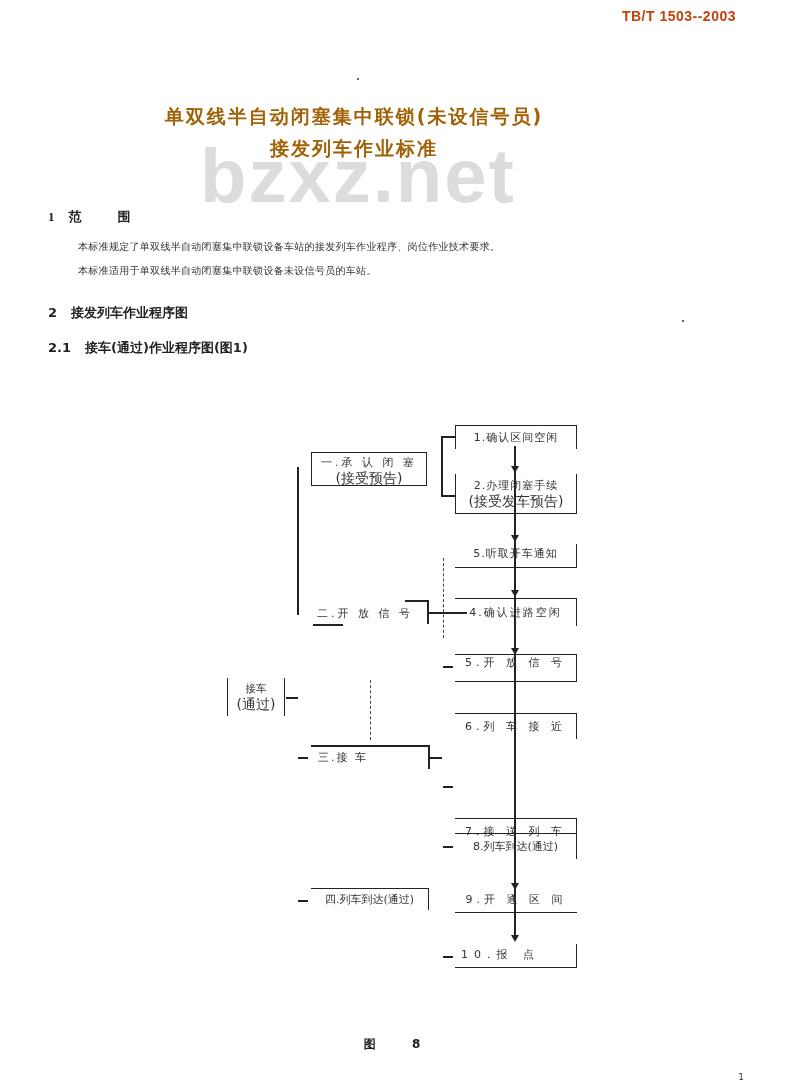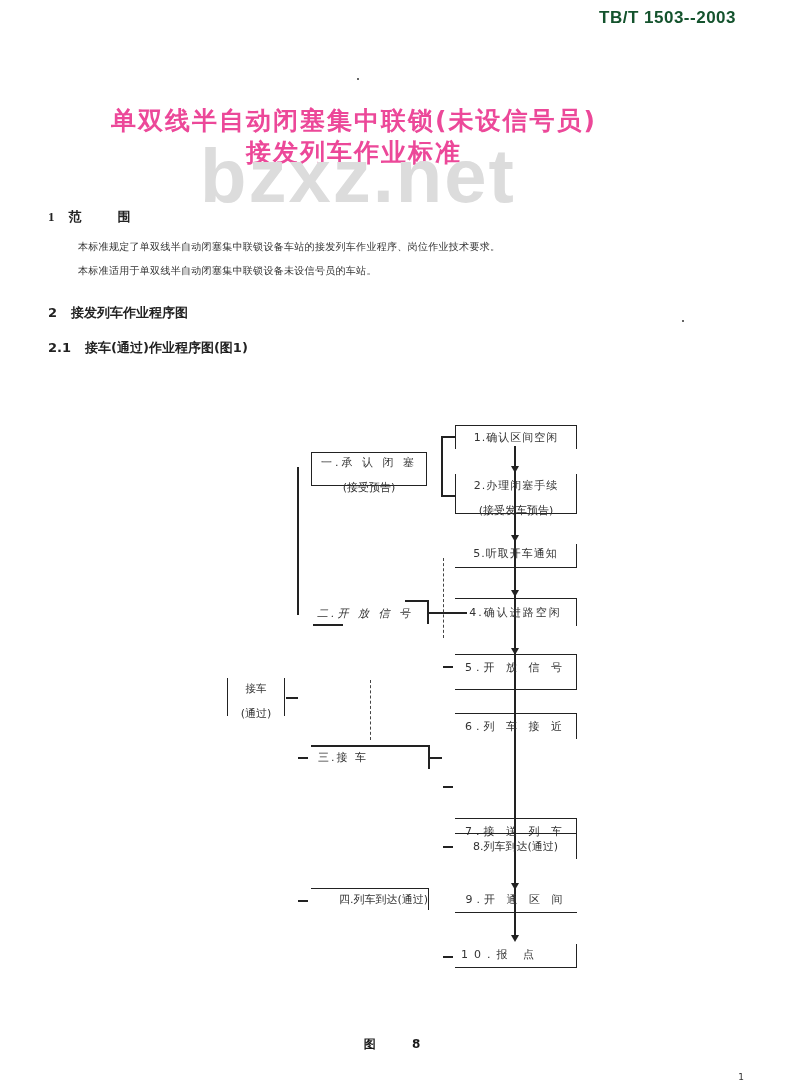--- a/index.html
+++ b/index.html
@@ -1,41 +1,41 @@
 <!DOCTYPE html>
 <html><head>
 <meta charset="utf-8">
 <style>
   html, body { margin:0; padding:0; background:#ffffff; }
   body { width:800px; height:1083px; position:relative; overflow:hidden;
          font-family:"DejaVu Sans", sans-serif; color:#1a1a1a; }
-  .std-code { position:absolute; top:8px; right:64px; font-size:17px; font-weight:bold;
-              letter-spacing:0.5px; font-family:"Liberation Sans", sans-serif; color:#14532d; }
+  .std-code { position:absolute; top:8px; right:64px; font-size:14px; font-weight:bold;
+              letter-spacing:0.5px; font-family:"Liberation Sans", sans-serif; color:#c2410c; }
   .title { position:absolute; left:0; width:708px; text-align:center; font-weight:bold;
-           font-size:25px; letter-spacing:2px; color:#ec4899; }
+           font-size:19px; letter-spacing:2px; color:#a16207; }
   .title.l1 { top:104px; }
   .title.l2 { top:136px; }
   .watermark { position:absolute; left:200px; top:138px; width:380px; text-align:left;
                font-family:"Liberation Sans", sans-serif; font-weight:bold; font-size:76px;
                color:#dcdcdc; letter-spacing:2px; z-index:0; line-height:1; }
   .sec { position:absolute; font-size:13px; color:#222; z-index:1; }
   .sec .num { display:inline-block; margin-right:14px; }
   .sec1 { left:48px; top:208px; font-weight:bold;font-family:Liberation Serif, serif; }
   .sec1 .gap { display:inline-block; width:36px; }
   .para { position:absolute; left:78px; font-size:10px; color:#333; letter-spacing:0.3px; z-index:1; }
   .para.p1 { top:240px; }
   .para.p2 { top:264px; }
   .sec2 { left:48px; top:304px; font-weight:bold; }
   .sec21 { left:48px; top:339px; font-weight:bold; }
   .dot { position:absolute; width:2px; height:2px; background:#666; }
 
   
   .box { position:absolute; border:1.5px solid #222; background:transparent; font-size:11px;
          color:#333; text-align:center; letter-spacing:3px; box-sizing:border-box; }
-  .box .sub { display:block; letter-spacing:0; font-size:11px;margin-top:10px; }
+  .box .sub { display:block; letter-spacing:0; font-size:14px; }
   .hline { position:absolute; height:1.5px; background:#222; }
   .vline { position:absolute; width:1.5px; background:#222; }
   .vdash { position:absolute; width:0; border-left:1.5px dashed #444; }
   .arrow { position:absolute; width:0; height:0; border-left:4px solid transparent;
            border-right:4px solid transparent; border-top:7px solid #222; }
   .step { position:absolute; font-size:11px; color:#333; letter-spacing:3px; white-space:nowrap; }
   .fig-caption { position:absolute; top:1036px; left:0; width:800px; text-align:center;
                  font-size:12px; font-weight:bold; letter-spacing:16px; }
   .page-num { position:absolute; right:56px; top:1072px; font-size:9px; color:#333; }
 </style>
@@ -76,36 +76,36 @@
 
   <div class="box" style="left:311px;top:452px;width:116px;height:34px;padding-top:2px;">
     <span>一.承 认 闭 塞</span>
     <span class="sub">(接受预告)</span>
   </div>
 
   <div class="vline" style="left:441px;top:436px;height:60px;"></div>
   <div class="hline" style="left:441px;top:436px;width:14px;"></div>
   <div class="hline" style="left:441px;top:495px;width:14px;"></div>
 
-  <div class="step" style="left:317px;top:606px;font-style:italic;">二.开 放 信 号</div>
+  <div class="step" style="left:317px;top:606px;">二.开 放 信 号</div>
   <div class="hline" style="left:313px;top:624px;width:30px;"></div>
   <div class="vline" style="left:427px;top:600px;height:24px;"></div>
   <div class="hline" style="left:405px;top:600px;width:22px;"></div>
   <div class="hline" style="left:427px;top:612px;width:40px;"></div>
   <div class="vdash" style="left:443px;top:558px;height:80px;"></div>
 
   <div class="hline" style="left:298px;top:757px;width:10px;"></div>
   <div class="hline" style="left:311px;top:745px;width:118px;"></div>
   <div class="vline" style="left:428px;top:745px;height:24px;"></div>
   <div class="step" style="left:318px;top:750px;letter-spacing:2px;">三.接 车</div>
   <div class="hline" style="left:430px;top:757px;width:12px;"></div>
   <div class="vdash" style="left:370px;top:680px;height:60px;border-left-width:1px;"></div>
 
   <div class="hline" style="left:298px;top:900px;width:10px;"></div>
-  <div class="box" style="left:311px;top:888px;width:118px;height:22px;border-left:none;border-bottom:none;letter-spacing:0;padding-top:3px;text-align:right;">
+  <div class="box" style="left:311px;top:888px;width:118px;height:22px;border-left:none;border-bottom:none;letter-spacing:0;padding-top:3px;">
     <span>四.列车到达(通过)</span>
   </div>
 
   <div class="vline" style="left:514px;top:446px;height:490px;"></div>
 
   <div class="box" style="left:455px;top:425px;width:122px;height:24px;border-bottom:none;letter-spacing:1px;padding-top:4px;">
     <span>1.确认区间空闲</span>
   </div>
   <div class="arrow" style="left:511px;top:466px;"></div>
 
@@ -119,21 +119,21 @@
     <span>5.听取开车通知</span>
   </div>
   <div class="arrow" style="left:511px;top:590px;"></div>
 
   <div class="box" style="left:455px;top:598px;width:122px;height:28px;border-left:none;border-bottom:none;letter-spacing:2px;padding-top:6px;">
     <span>4.确认进路空闲</span>
   </div>
   <div class="arrow" style="left:511px;top:648px;"></div>
 
   <div class="hline" style="left:443px;top:666px;width:10px;"></div>
-  <div class="box" style="left:455px;top:654px;width:122px;height:36px;border-left:none;letter-spacing:4px;padding-top:5px;">
+  <div class="box" style="left:455px;top:654px;width:122px;height:28px;border-left:none;letter-spacing:4px;">
     <span>5.开 放 信 号</span>
   </div>
 
   <div class="box" style="left:455px;top:713px;width:122px;height:26px;border-left:none;border-bottom:none;letter-spacing:4px;padding-top:5px;">
     <span>6.列 车 接 近</span>
   </div>
 
   <div class="hline" style="left:443px;top:786px;width:10px;"></div>
   <div class="box" style="left:455px;top:774px;width:122px;height:26px;border-left:none;border-bottom:none;letter-spacing:4px;padding-top:5px;margin-top:44px;">
     <span>7.接 送 列 车</span>

